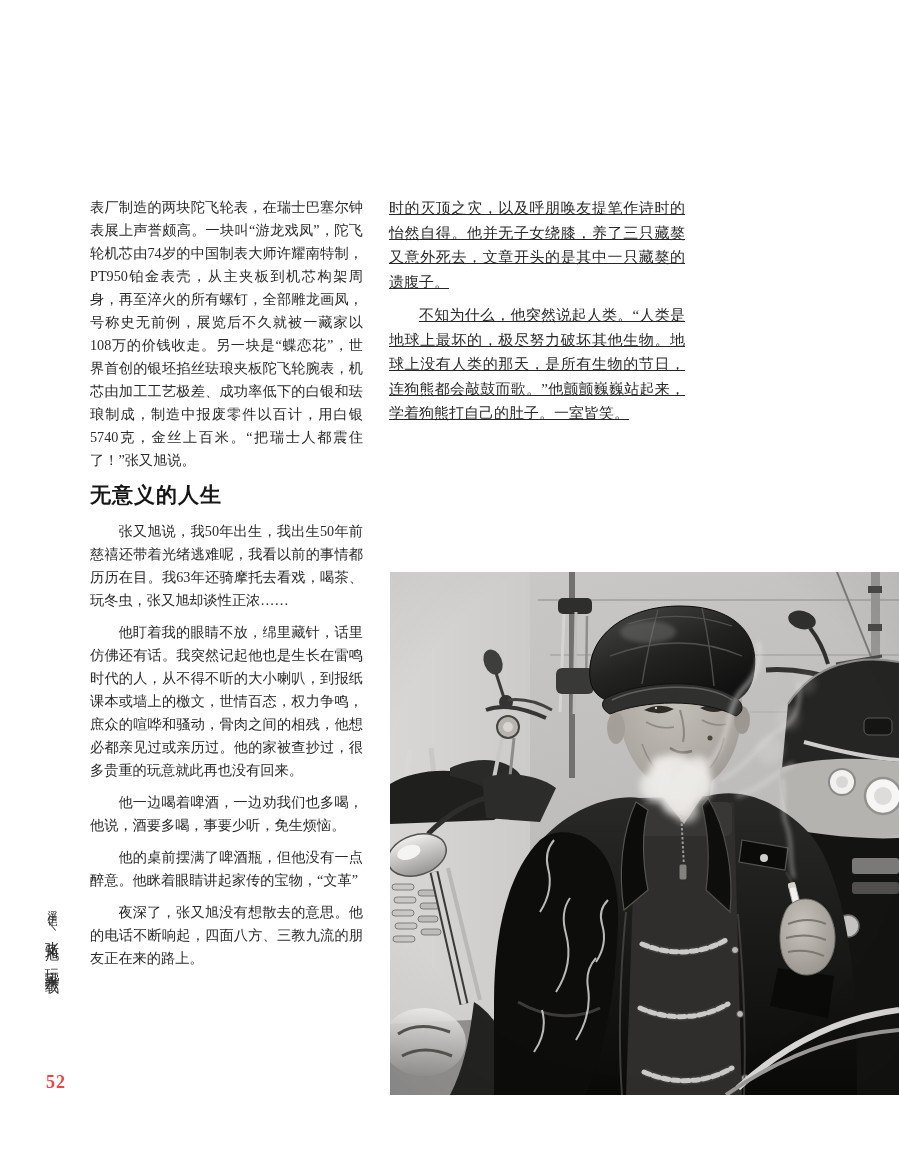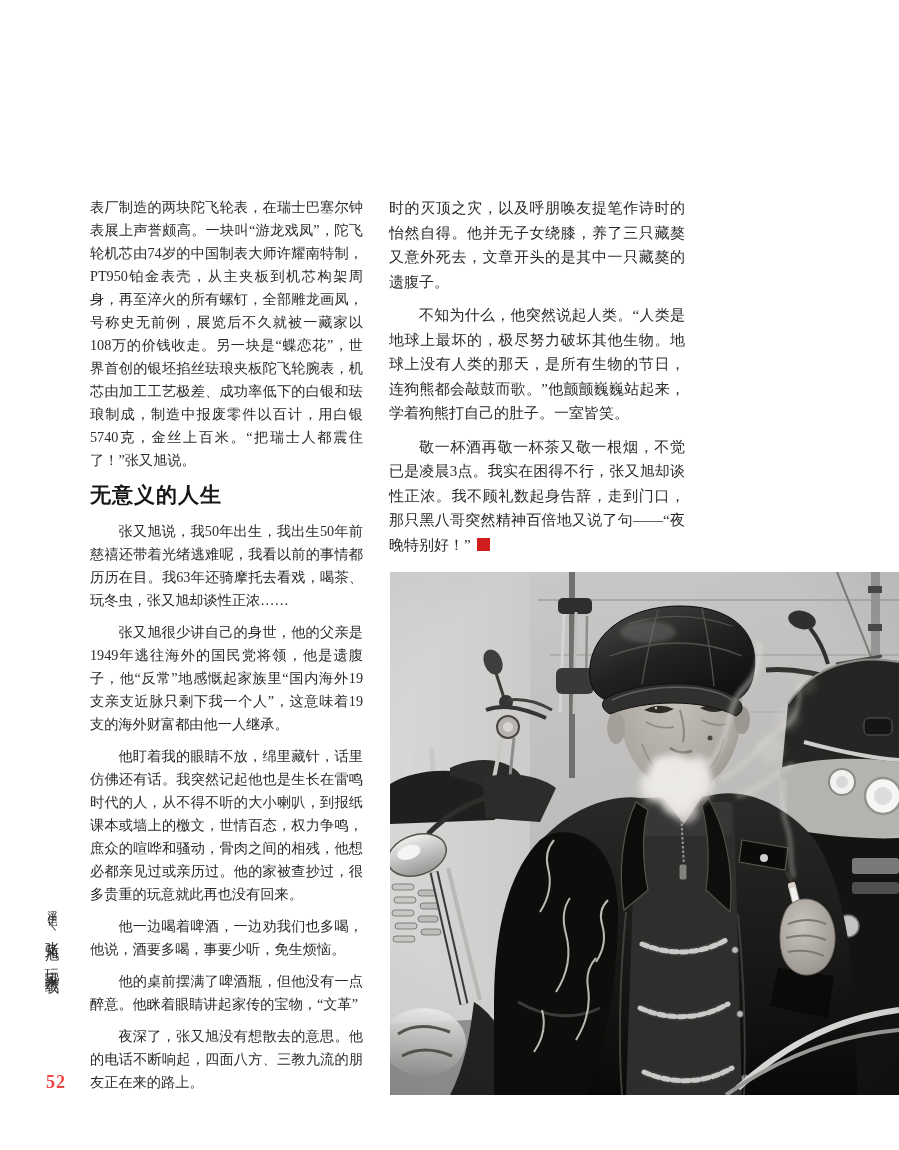--- a/index.html
+++ b/index.html
@@ -3,21 +3,21 @@
 <meta charset="utf-8">
 <style>
   html,body{margin:0;padding:0;}
   body{
     width:899px;height:1150px;position:relative;background:#ffffff;
     font-family:"Liberation Serif","DejaVu Serif",serif;color:#262626;
     overflow:hidden;
   }
   .col{position:absolute;}
   .col-left{left:90px;top:196px;width:273px;}
-  .col-right{left:389px;top:196px;width:296px;}
+  .col-right{left:389px;top:196px;width:296px;text-decoration:underline;}
   .col p{
     margin:0 0 9px 0;text-align:justify;text-justify:inter-ideograph;
     font-size:14.2px;line-height:23px;color:#2a2a2a;
   }
   .col-right p{font-size:15px;line-height:24.5px;}
   .indent{text-indent:2em;}
   h2.section-heading{
     font-size:21px;font-weight:700;color:#161616;
     margin:8px 0 11px 0;letter-spacing:1px;
   }
@@ -42,31 +42,29 @@
     color:#ef4444;letter-spacing:1px;
   }
 </style>
 </head>
 <body>
 
 <div class="col col-left">
   <p>表厂制造的两块陀飞轮表，在瑞士巴塞尔钟表展上声誉颇高。一块叫“游龙戏凤”，陀飞轮机芯由74岁的中国制表大师许耀南特制，PT950铂金表壳，从主夹板到机芯构架周身，再至淬火的所有螺钉，全部雕龙画凤，号称史无前例，展览后不久就被一藏家以108万的价钱收走。另一块是“蝶恋花”，世界首创的银坯掐丝珐琅夹板陀飞轮腕表，机芯由加工工艺极差、成功率低下的白银和珐琅制成，制造中报废零件以百计，用白银5740克，金丝上百米。“把瑞士人都震住了！”张又旭说。</p>
   <h2 class="section-heading">无意义的人生</h2>
   <p class="indent">张又旭说，我50年出生，我出生50年前慈禧还带着光绪逃难呢，我看以前的事情都历历在目。我63年还骑摩托去看戏，喝茶、玩冬虫，张又旭却谈性正浓……</p>
-  <p class="indent">张又旭很少讲自己的身世，他的父亲是1949年逃往海外的国民党将领，他是遗腹子，他“反常”地感慨起家族里“国内海外19支亲支近脉只剩下我一个人”，这意味着19支的海外财富都由他一人继承。</p>
   <p class="indent">他盯着我的眼睛不放，绵里藏针，话里仿佛还有话。我突然记起他也是生长在雷鸣时代的人，从不得不听的大小喇叭，到报纸课本或墙上的檄文，世情百态，权力争鸣，庶众的喧哗和骚动，骨肉之间的相残，他想必都亲见过或亲历过。他的家被查抄过，很多贵重的玩意就此再也没有回来。</p>
   <p class="indent">他一边喝着啤酒，一边劝我们也多喝，他说，酒要多喝，事要少听，免生烦恼。</p>
   <p class="indent">他的桌前摆满了啤酒瓶，但他没有一点醉意。他眯着眼睛讲起家传的宝物，“文革”</p>
   <p class="indent">夜深了，张又旭没有想散去的意思。他的电话不断响起，四面八方、三教九流的朋友正在来的路上。</p>
 </div>
 
 <div class="col col-right">
   <p>时的灭顶之灾，以及呼朋唤友提笔作诗时的怡然自得。他并无子女绕膝，养了三只藏獒又意外死去，文章开头的是其中一只藏獒的遗腹子。</p>
   <p class="indent">不知为什么，他突然说起人类。“人类是地球上最坏的，极尽努力破坏其他生物。地球上没有人类的那天，是所有生物的节日，连狗熊都会敲鼓而歌。”他颤颤巍巍站起来，学着狗熊打自己的肚子。一室皆笑。</p>
-  <p class="indent"><span>敬一杯酒再敬一杯茶又敬一根烟，不觉已是凌晨3点。我实在困得不行，张又旭却谈性正浓。我不顾礼数起身告辞，走到门口，那只黑八哥突然精神百倍地又说了句——“夜晚特别好！”</span><span class="endmark" style="background: rgb(207, 28, 28);"></span></p>
 </div>
 
 <figure class="photo">
 <svg width="509" height="523" viewBox="0 0 509 523" role="img" xmlns="http://www.w3.org/2000/svg" aria-label="黑白照片：张又旭戴皮帽、穿皮夹克叼着烟，手夹香烟站在车库中，身后停着多辆摩托车">
   <defs>
     <linearGradient id="wallG" x1="0" y1="0" x2="1" y2="0">
       <stop offset="0" stop-color="#d8d7d5"></stop>
           <stop offset="0.45" stop-color="#c5c4c2"></stop>
           <stop offset="1" stop-color="#aeadab"></stop>
     </linearGradient>

